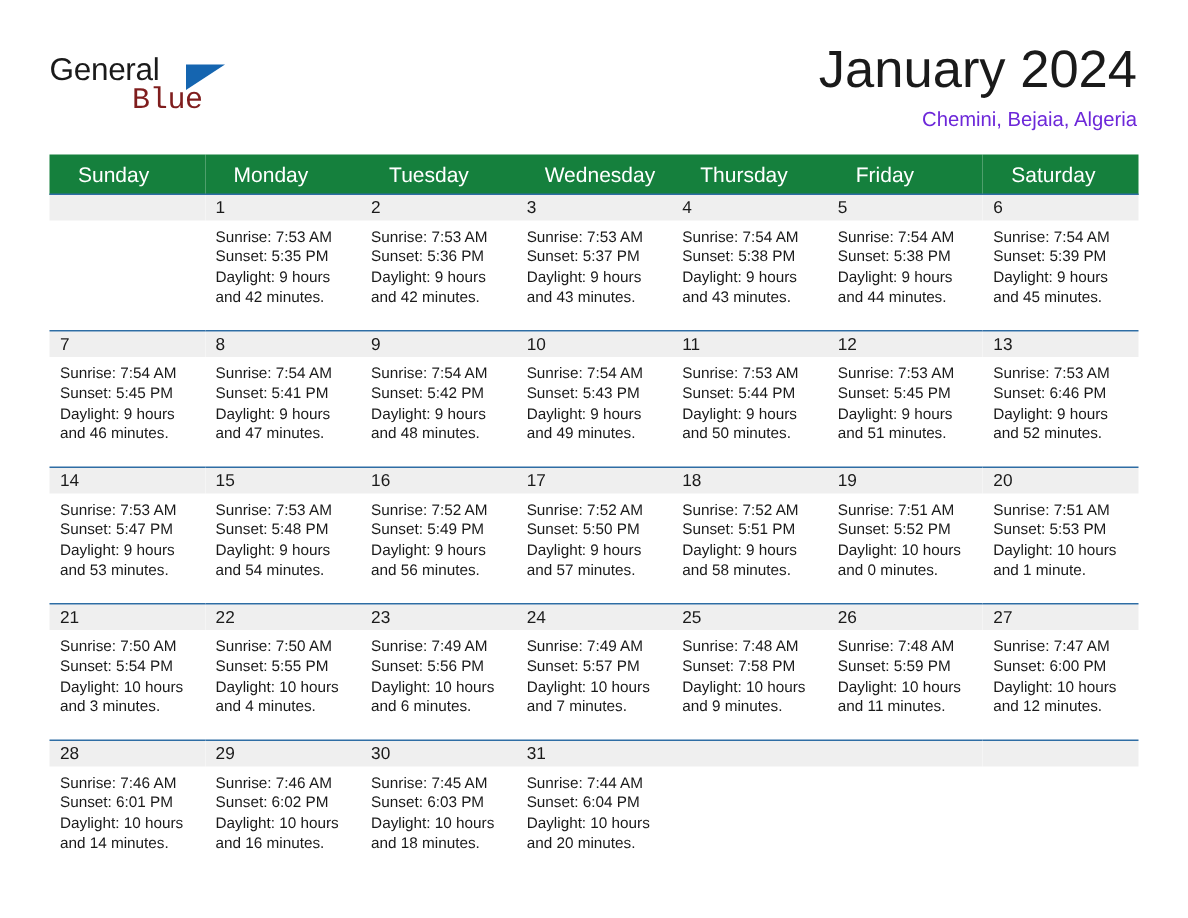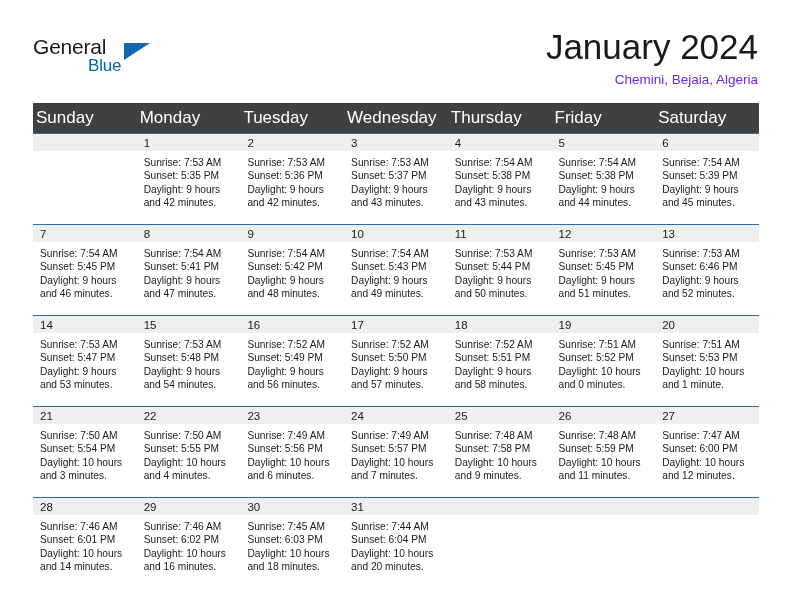--- a/index.html
+++ b/index.html
@@ -42,24 +42,24 @@
     top: 0;
     font-size: 21px;
     letter-spacing: -0.2px;
     color: #1a1a1a;
     font-family: "Liberation Sans", sans-serif;
   }
   .brand-blue {
     position: absolute;
     left: 55px;
     top: 21px;
-    font-size: 17px;
+    font-size: 20px;
     letter-spacing: -0.2px;
-    color: #0369a1;
-    font-family: Liberation Sans, sans-serif;
+    color: #7f1d1d;
+    font-family: Liberation Mono, monospace;
   }
   .brand-triangle {
     position: absolute;
     left: 91px;
     top: 8px;
     width: 0;
     height: 0;
     border-top: 17px solid #1565b0;
     border-right: 26px solid transparent;
   }
@@ -87,26 +87,26 @@
   
   .calendar {
     position: absolute;
     left: 33px;
     top: 103px;
     width: 726px;
     border-collapse: collapse;
     table-layout: fixed;
   }
   .calendar th {
-    background: #404040;
+    background: #15803d;
     color: #ffffff;
-    font-size: 17px;
+    font-size: 14px;
     font-weight: normal;
     text-align: left;
-    padding: 5px 0 5px 3px;
+    padding: 5px 0 5px 19px;
     height: 18px;
     box-sizing: border-box;
   }
   .calendar td {
     width: 103.71px;
     vertical-align: top;
     padding: 0;
     border-top: 1.4px solid #2e6da4;
     background: #ffffff;
     height: 90px;

